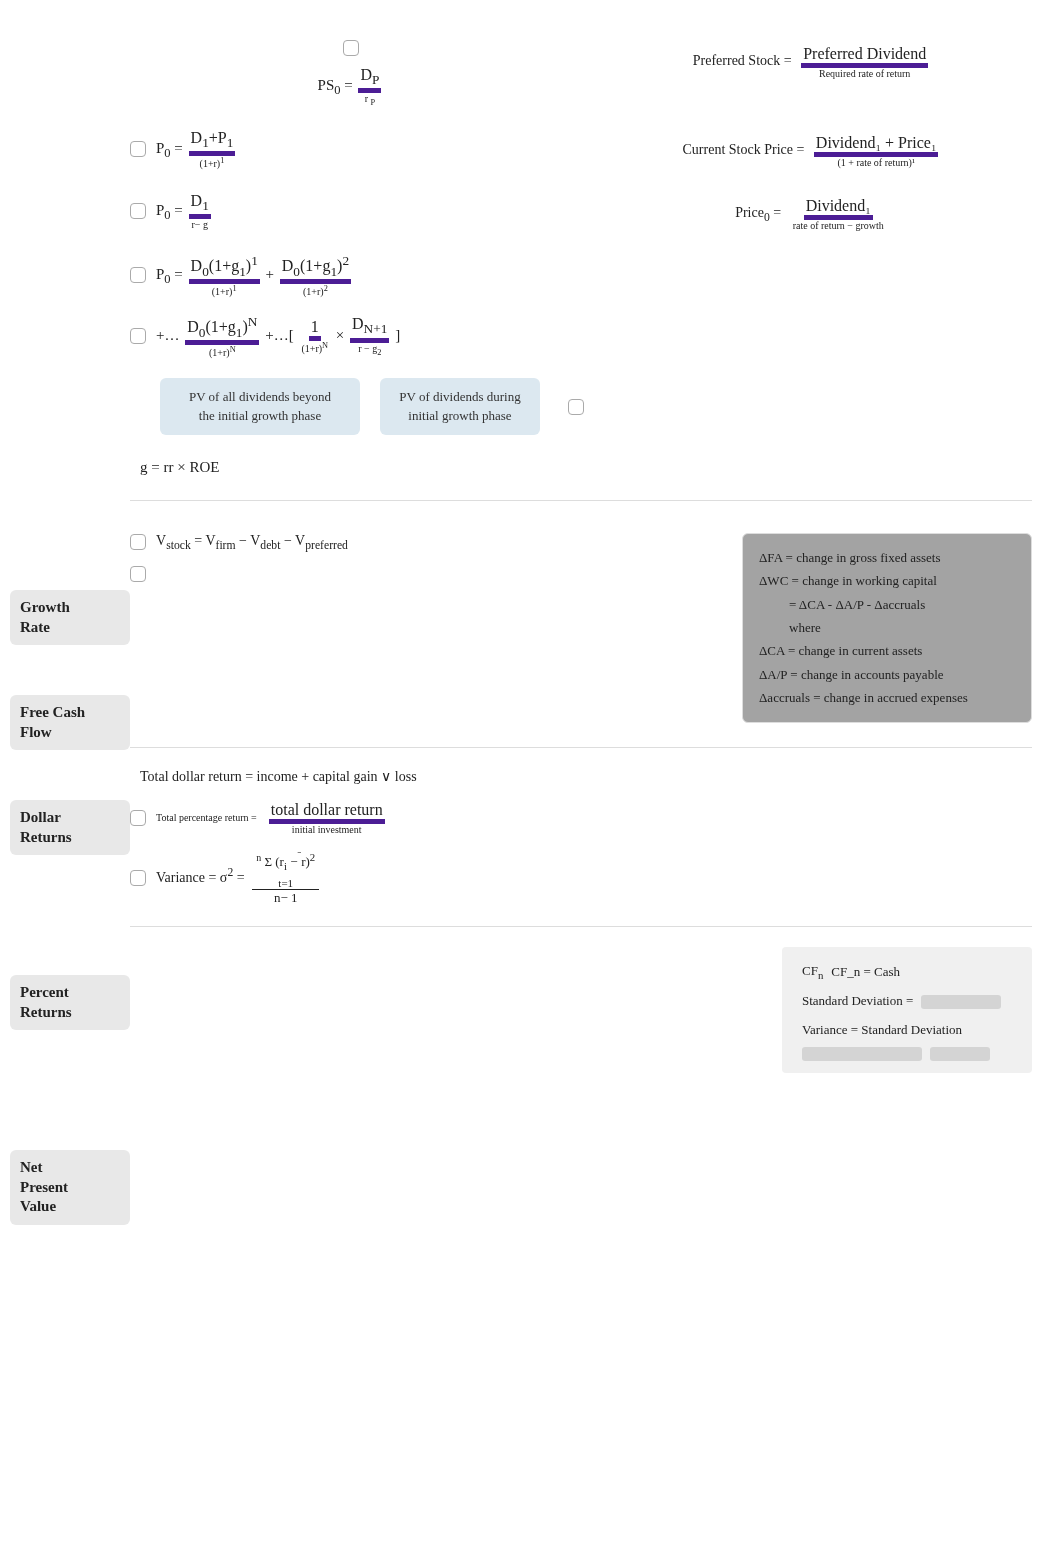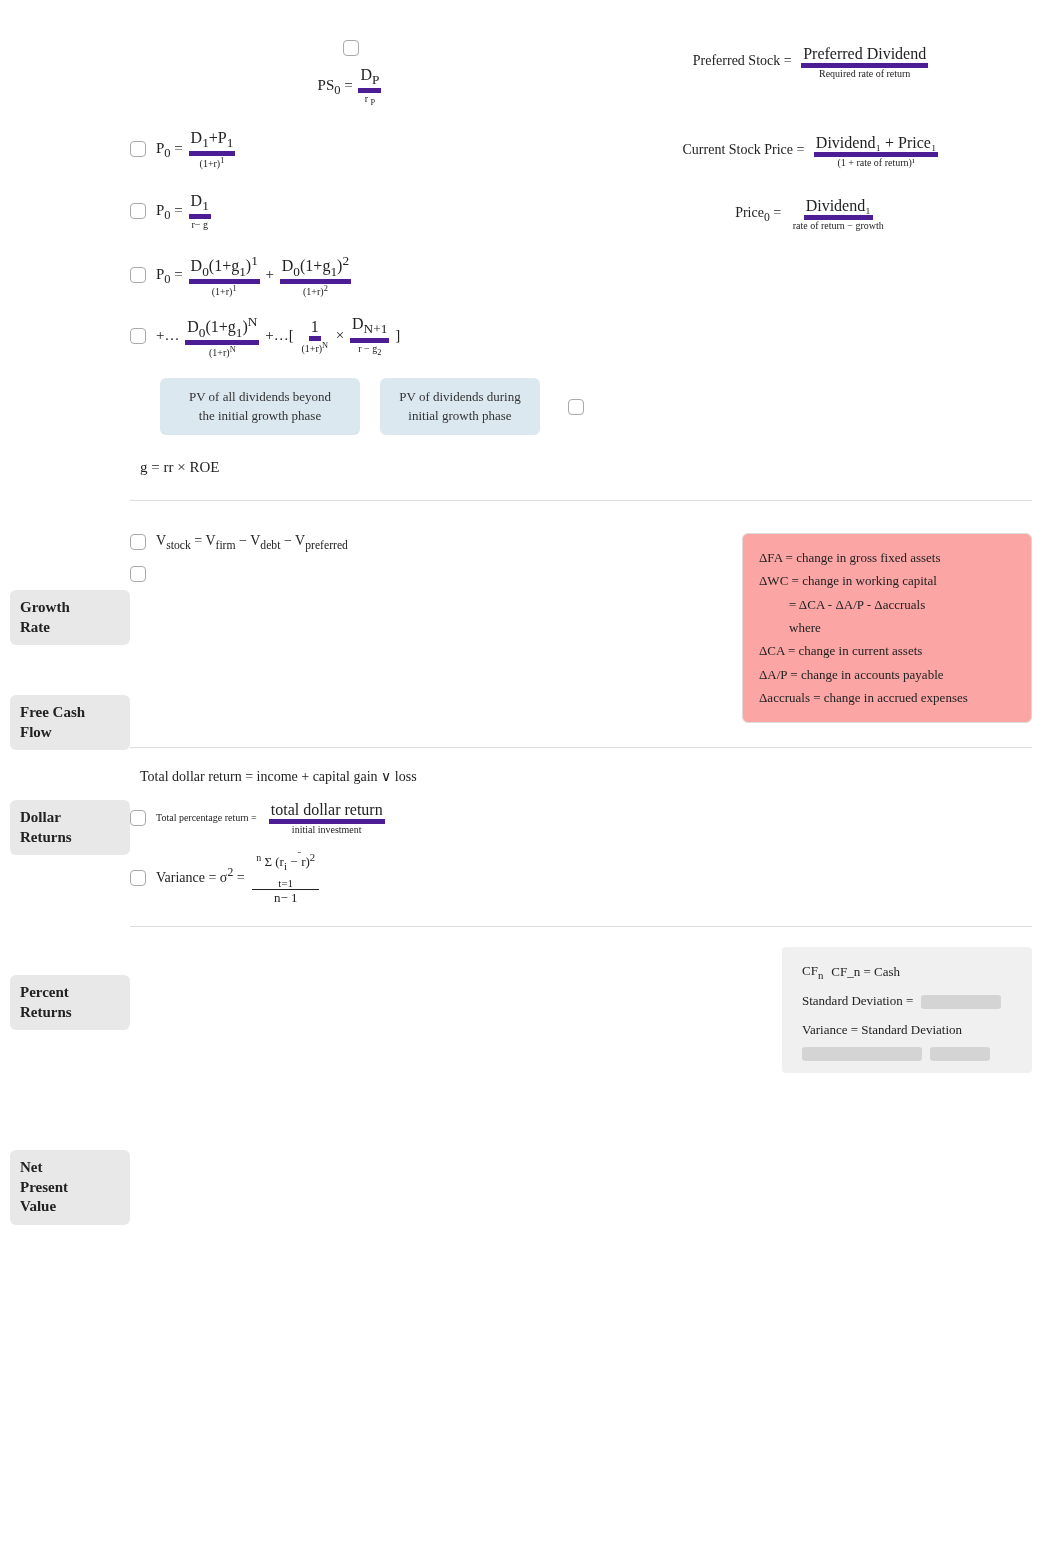--- a/index.html
+++ b/index.html
@@ -259,21 +259,21 @@
         <div style="display:flex; align-items:center; gap:10px; margin-bottom:14px;">
           <div class="box-outline"></div>
           <span style="font-size:14px;">
             V<sub>stock</sub> = V<sub>firm</sub> − V<sub>debt</sub> − V<sub>preferred</sub>
           </span>
         </div>
         <div style="display:flex; align-items:center; gap:10px;">
           <div class="box-outline"></div>
         </div>
       </div>
-      <div style="background:#fca5a5; border:1px solid #ddd; border-radius:6px; padding:12px 16px; font-size:13px; line-height:1.8; min-width:290px; max-width:340px;">
+      <div style="background:#a3a3a3; border:1px solid #ddd; border-radius:6px; padding:12px 16px; font-size:13px; line-height:1.8; min-width:290px; max-width:340px;">
         <div>ΔFA = change in gross fixed assets</div>
         <div>ΔWC = change in working capital</div>
         <div style="margin-left:30px;">= ΔCA - ΔA/P - Δaccruals</div>
         <div style="margin-left:30px;">where</div>
         <div>ΔCA = change in current assets</div>
         <div>ΔA/P = change in accounts payable</div>
         <div>Δaccruals = change in accrued expenses</div>
       </div>
     </div>
 

